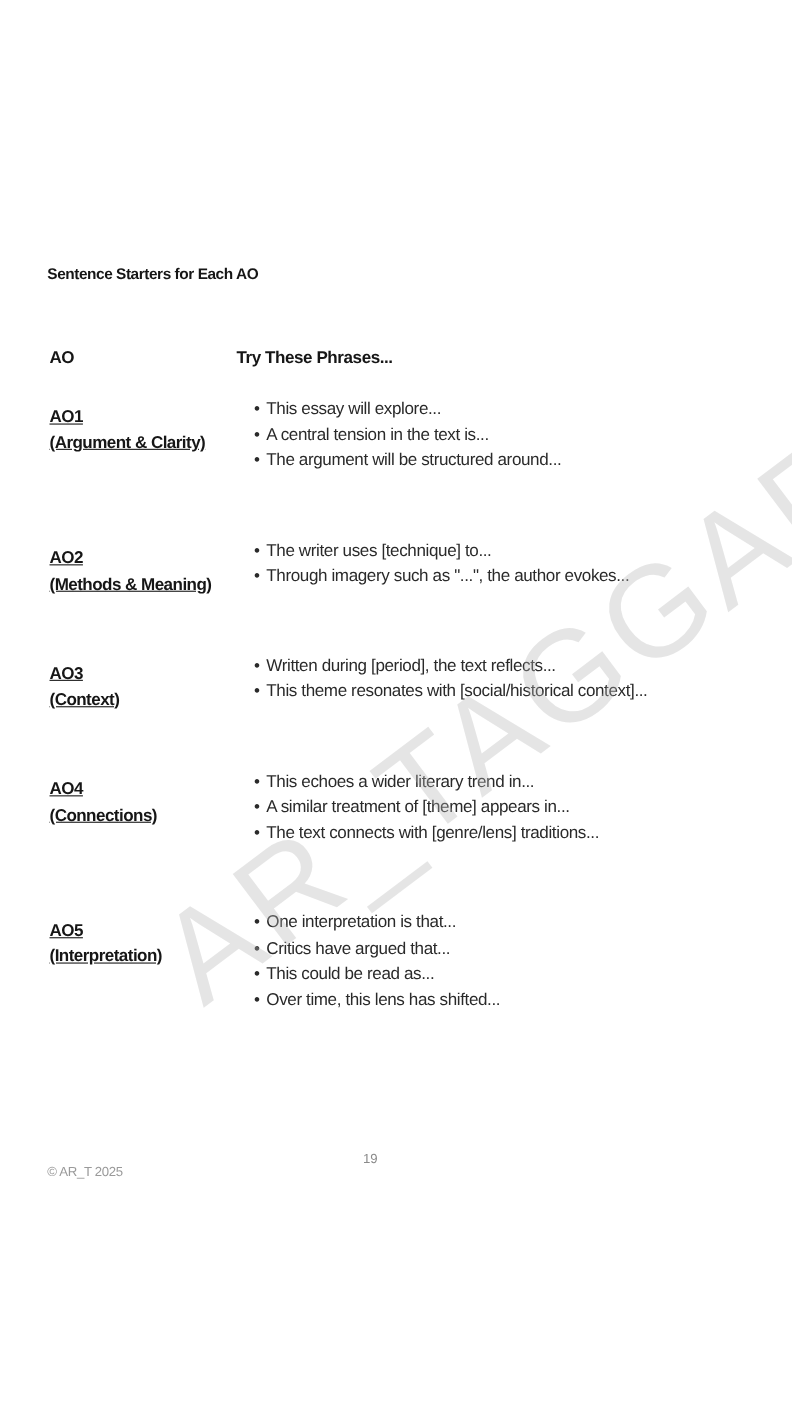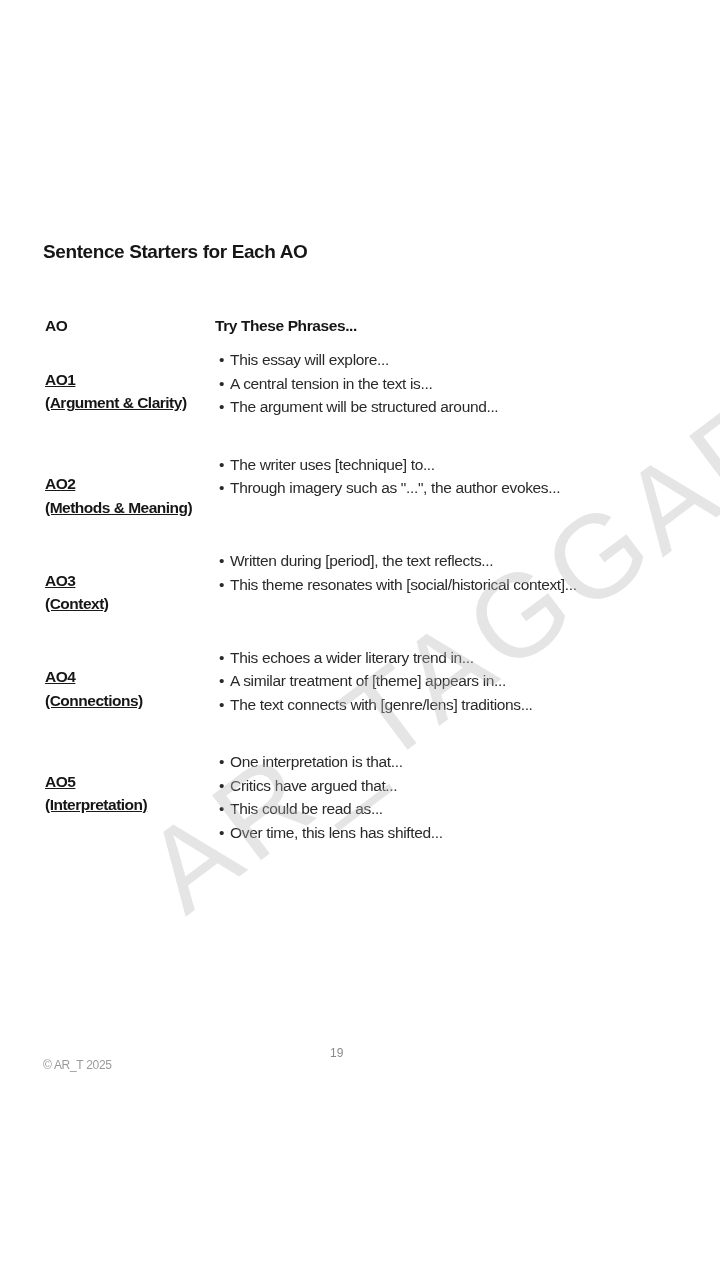--- a/index.html
+++ b/index.html
@@ -2,38 +2,38 @@
 <html><head>
 <meta charset="utf-8">
 <style>
   html, body { margin: 0; padding: 0; }
   body {
     width: 720px; height: 1280px; background: #ffffff; position: relative; overflow: hidden;
     font-family: "Liberation Sans", "DejaVu Sans", sans-serif; color: #1a1a1a;
   }
   .page-title {
     position: absolute; left: 43px; top: 241px;
-    font-size: 19px; font-weight: bold; letter-spacing: -0.4px; color: #161616;
+    font-size: 14px; font-weight: bold; letter-spacing: -0.4px; color: #161616;
   }
   .table { position: absolute; left: 45px; top: 313px; width: 640px; }
   .header-row { display: flex; height: 26px; align-items: center; }
   .col-ao { width: 170px; flex: none; }
   .col-phrases { flex: 1; }
   .header-row .col-ao, .header-row .col-phrases {
     font-weight: bold; font-size: 15.5px; letter-spacing: -0.4px; color: #161616;
   }
   .ao-row { display: flex; margin-top: 5px; }
   .ao-row + .ao-row { margin-top: 26px; }
   .ao-label { width: 170px; flex: none; display: flex; flex-direction: column; justify-content: flex-start; text-decoration: underline; }
   .ao-code, .ao-desc {
     font-weight: bold; font-size: 15.5px; letter-spacing: -0.5px; line-height: 23.5px; color: #161616;
     white-space: nowrap;
   }
   .ao-spacer { height: 23.5px; }
-  .phrases { list-style: none; margin: 4px; padding: 0; }
+  .phrases { list-style: none; margin: 16px; padding: 0; }
   .phrases li {
     font-size: 15.5px; line-height: 23.5px; color: #2a2a2a; letter-spacing: -0.35px; white-space: nowrap;
   }
   .phrases li::before { content: "\2022"; margin-right: 6px; }
   .footer-copy {
     position: absolute; left: 43px; top: 1058px; font-size: 12px; color: #9a9a9a; letter-spacing: -0.3px;
   }
   .page-number {
     position: absolute; left: 330px; top: 1046px; font-size: 12px; color: #8a8a8a;
   }

